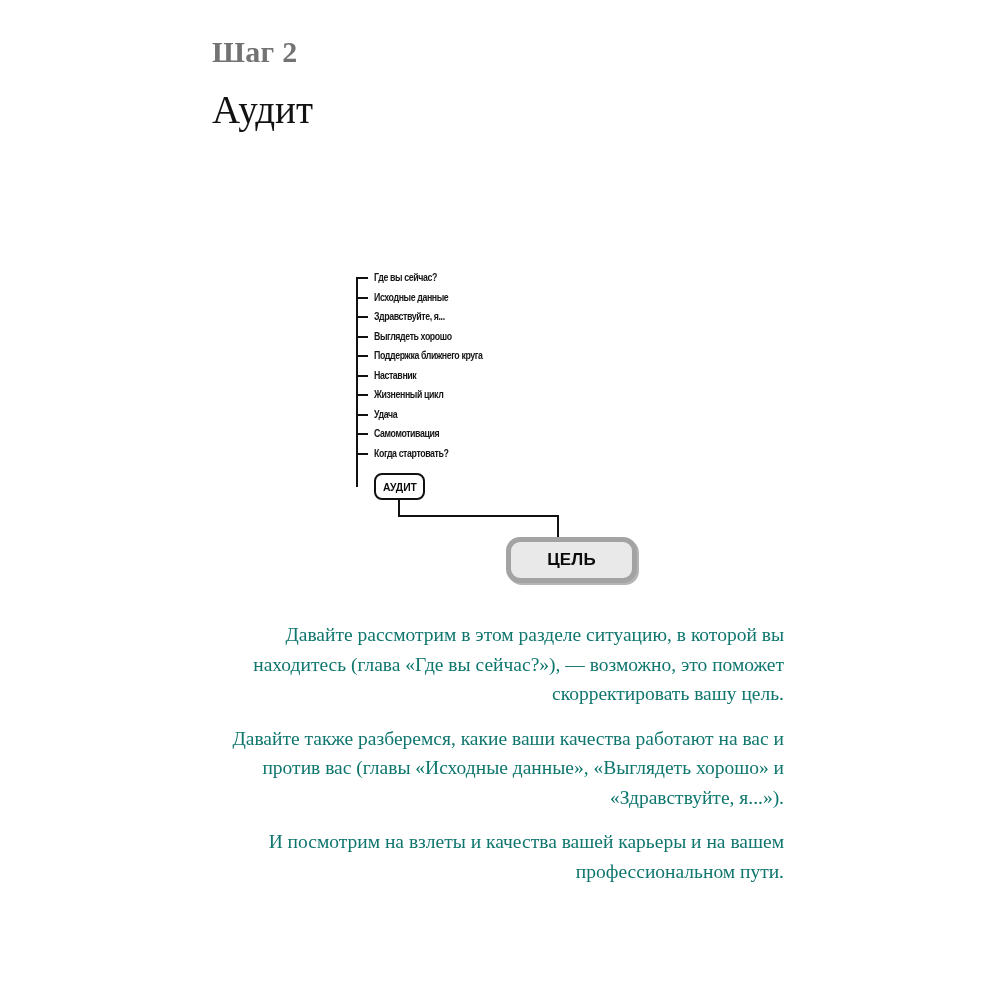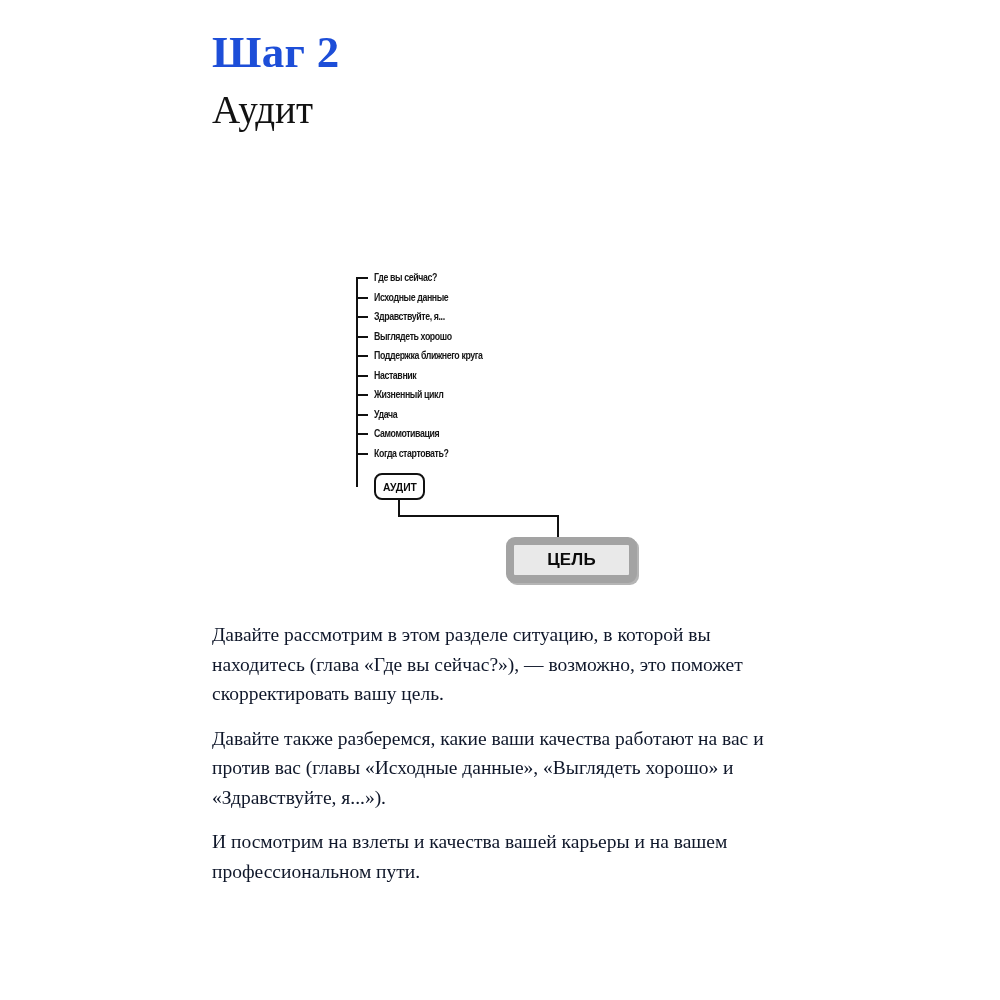--- a/index.html
+++ b/index.html
@@ -27,24 +27,24 @@
   
   .heading-block {
     position: absolute;
     left: 212px;
     top: 26px;
     width: 600px;
   }
   .step-title {
     font-family: "Liberation Serif", "DejaVu Serif", serif;
     font-weight: bold;
-    font-size: 45px;
+    font-size: 30px;
     line-height: 52px;
     letter-spacing: 0.3px;
-    color: #1d4ed8;
+    color: #737373;
     margin: 0;
     white-space: nowrap;
   }
   .step-subtitle {
     font-family: "Liberation Serif", "DejaVu Serif", serif;
     font-weight: normal;
     font-size: 39px;
     line-height: 46px;
     color: #121212;
     margin: 9px 0 0 0;
@@ -148,22 +148,22 @@
 
   
   .node-goal {
     position: absolute;
     left: 166px;
     top: 270px;
     width: 131px;
     height: 46px;
     box-sizing: border-box;
     background: #e9e9e9;
-    border: 8px solid #a3a3a3;
-    border-radius: 9px;
+    border: 5px solid #a3a3a3;
+    border-radius: 14px;
     display: flex;
     align-items: center;
     justify-content: center;
     box-shadow: 2px 2px 0 rgba(90,90,90,0.45);
   }
   .node-goal .ntext {
     font-family: "Liberation Sans", "DejaVu Sans", sans-serif;
     font-size: 17px;
     font-weight: bold;
     letter-spacing: 0.2px;
@@ -176,22 +176,22 @@
     position: absolute;
     left: 212px;
     top: 620px;
     width: 572px;
   }
   #body-copy p {
     margin: 0 0 15px 0;
     font-family: "Liberation Serif", "DejaVu Serif", serif;
     font-size: 19.5px;
     line-height: 29.5px;
-    color: #0f172a;
-    text-align: left;
+    color: #0f766e;
+    text-align: right;
   }
   #body-copy p:last-child { margin-bottom: 0; }
 </style>
 </head>
 <body>
 
 <div id="page">
 
   <div class="heading-block">
     <h1 class="step-title">Шаг 2</h1>

